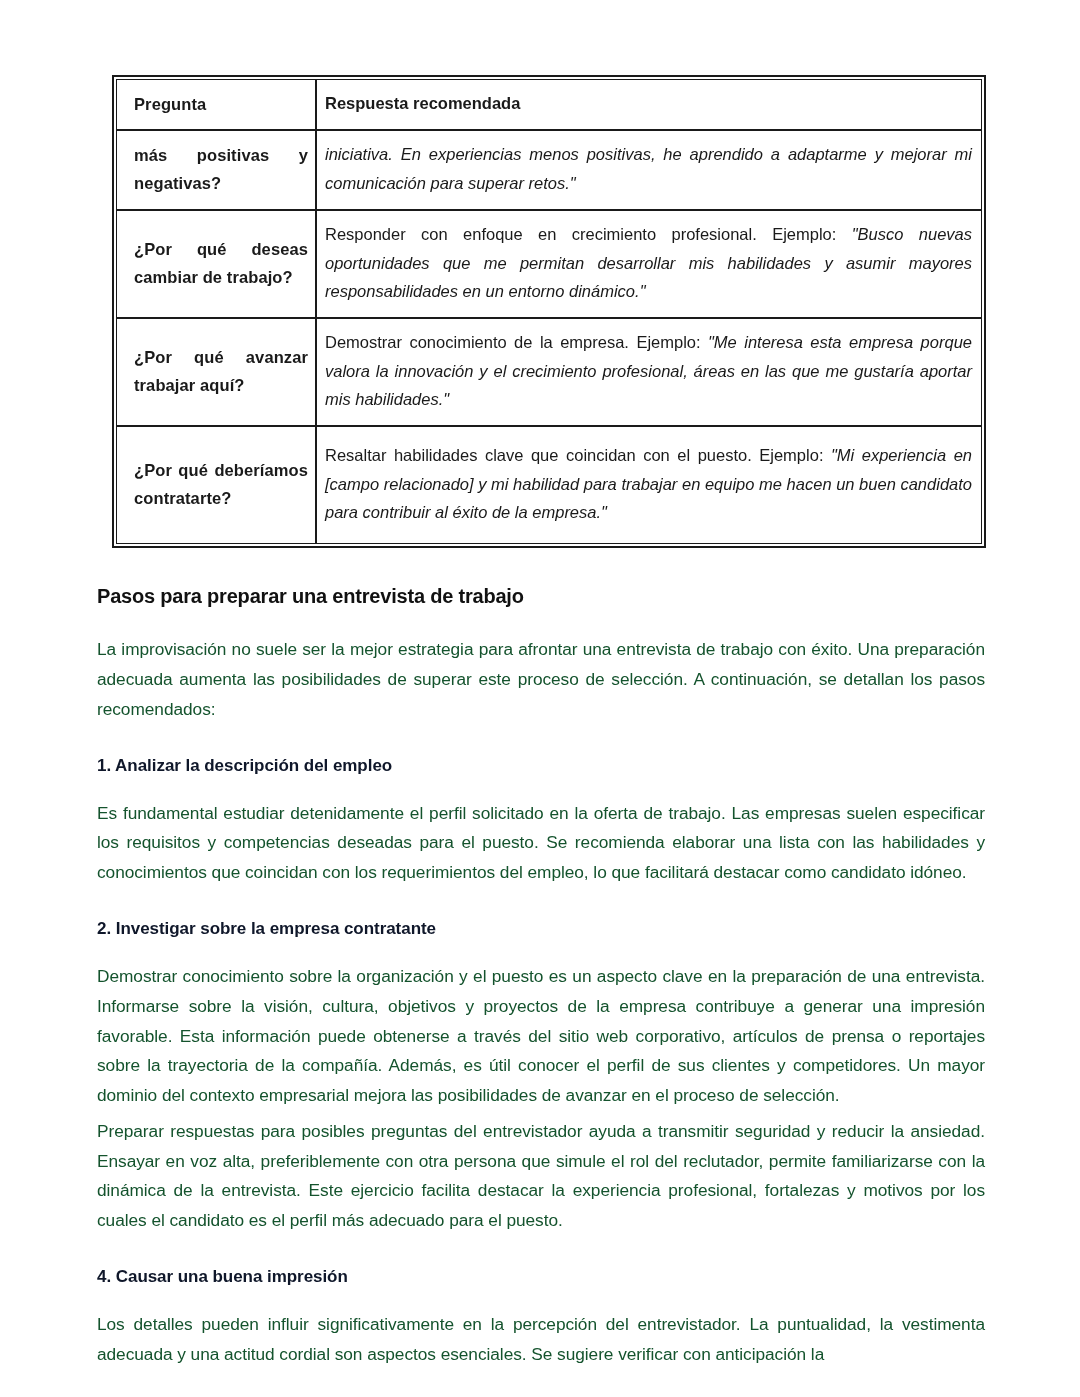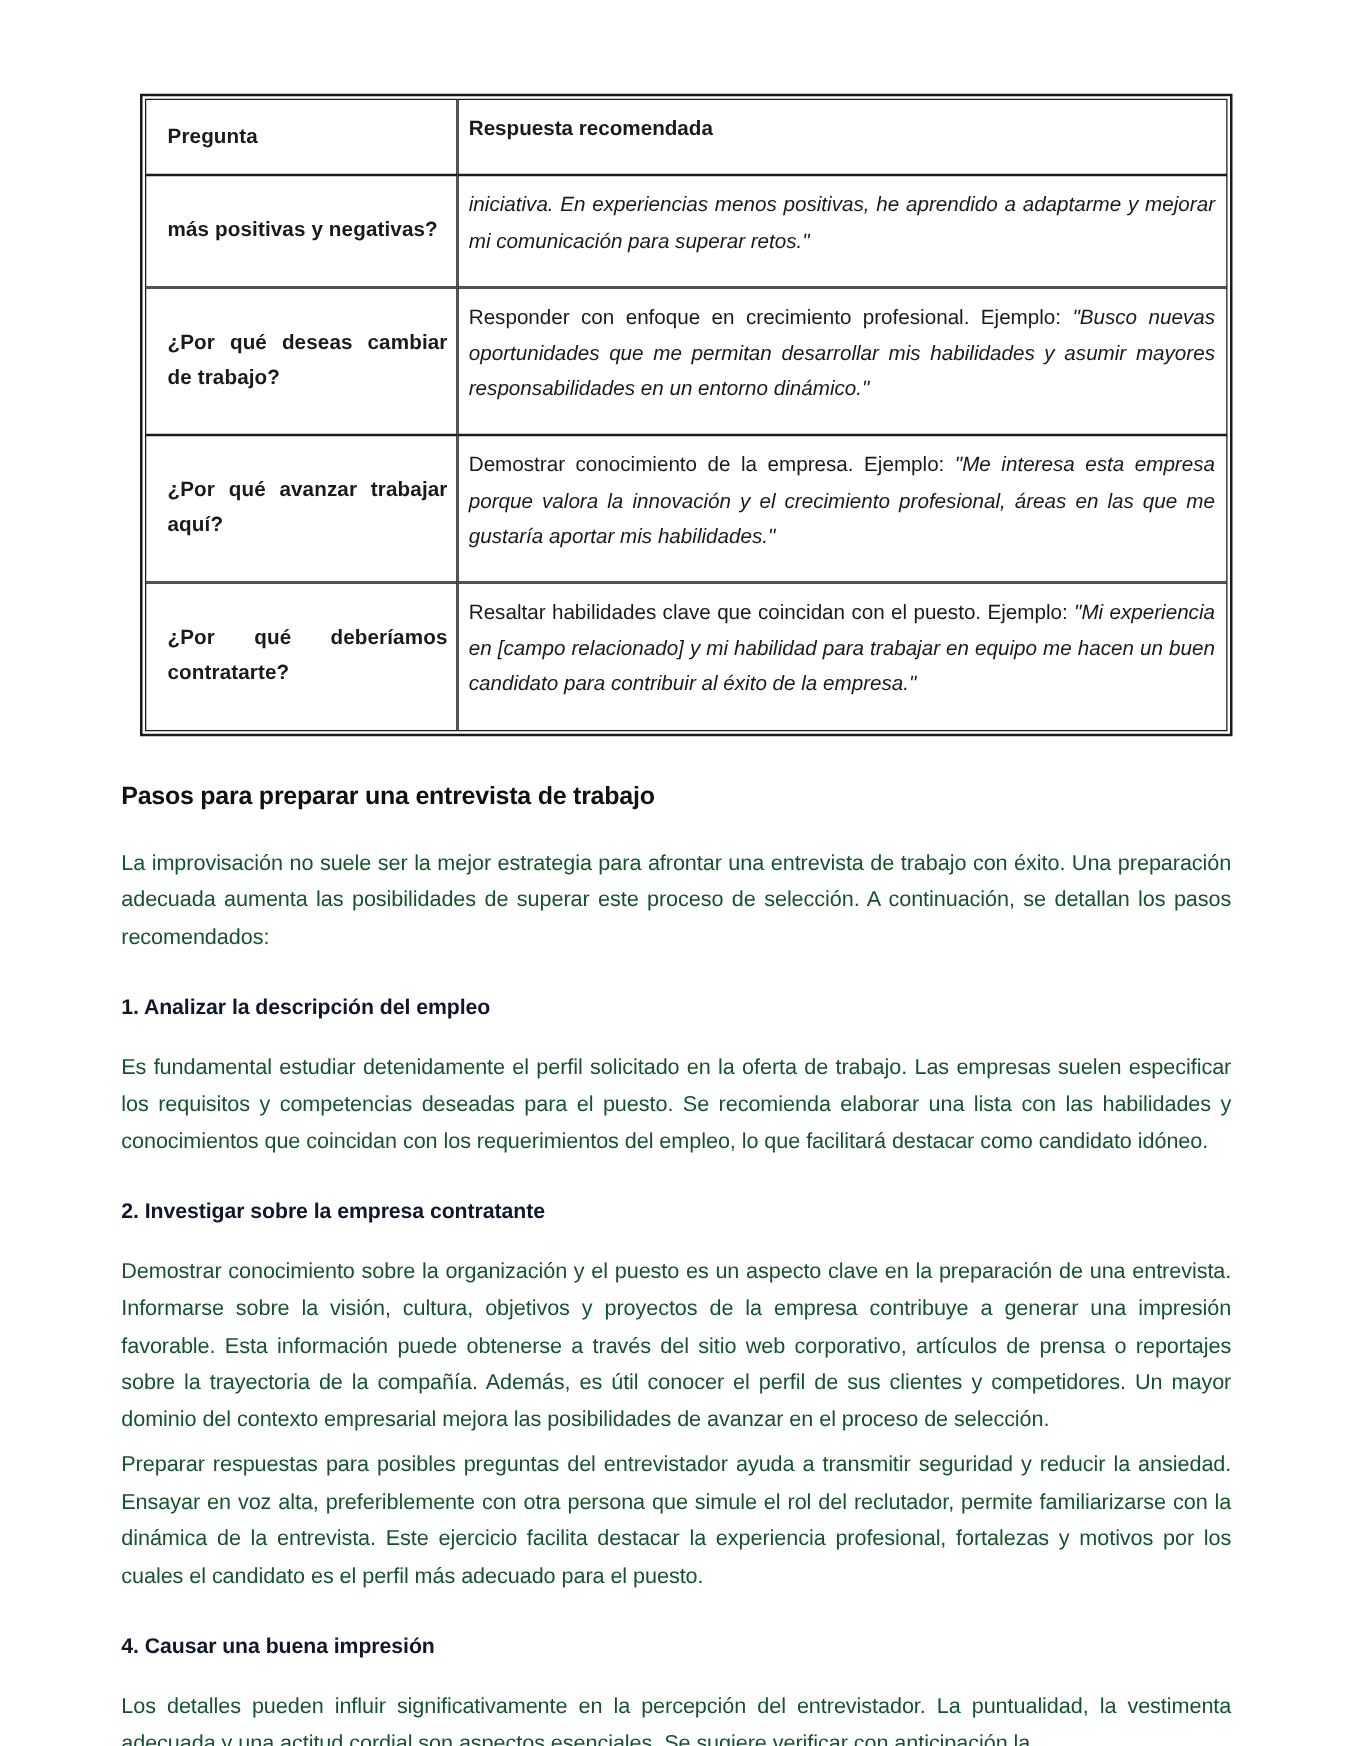--- a/index.html
+++ b/index.html
@@ -38,34 +38,34 @@
     border-collapse: separate;
     border-spacing: 0;
     table-layout: fixed;
   }
   table.qa-table td {
     border: 1.6px solid #1a1a1a;
     vertical-align: middle;
     box-sizing: border-box;
   }
   table.qa-table tr > td:first-child {
-    width: 250px;
+    width: 200px;
     padding-left: 17px;
   }
   .cell-q {
     padding: 9px 7px 11px 7px;
     font-size: 16.5px;
     font-weight: bold;
     line-height: 1.72;
     text-align: justify;
     text-align-last: left;
     letter-spacing: 0.1px;
   }
   .cell-a {
-    padding: 9px 9px 22px 8px;
+    padding: 9px 9px 12px 8px;
     font-size: 16.5px;
     line-height: 1.72;
     text-align: justify;
     text-align-last: left;
   }
   .cell-head {
     font-weight: bold;
     font-style: normal;
   }
   .hdr-row td {

